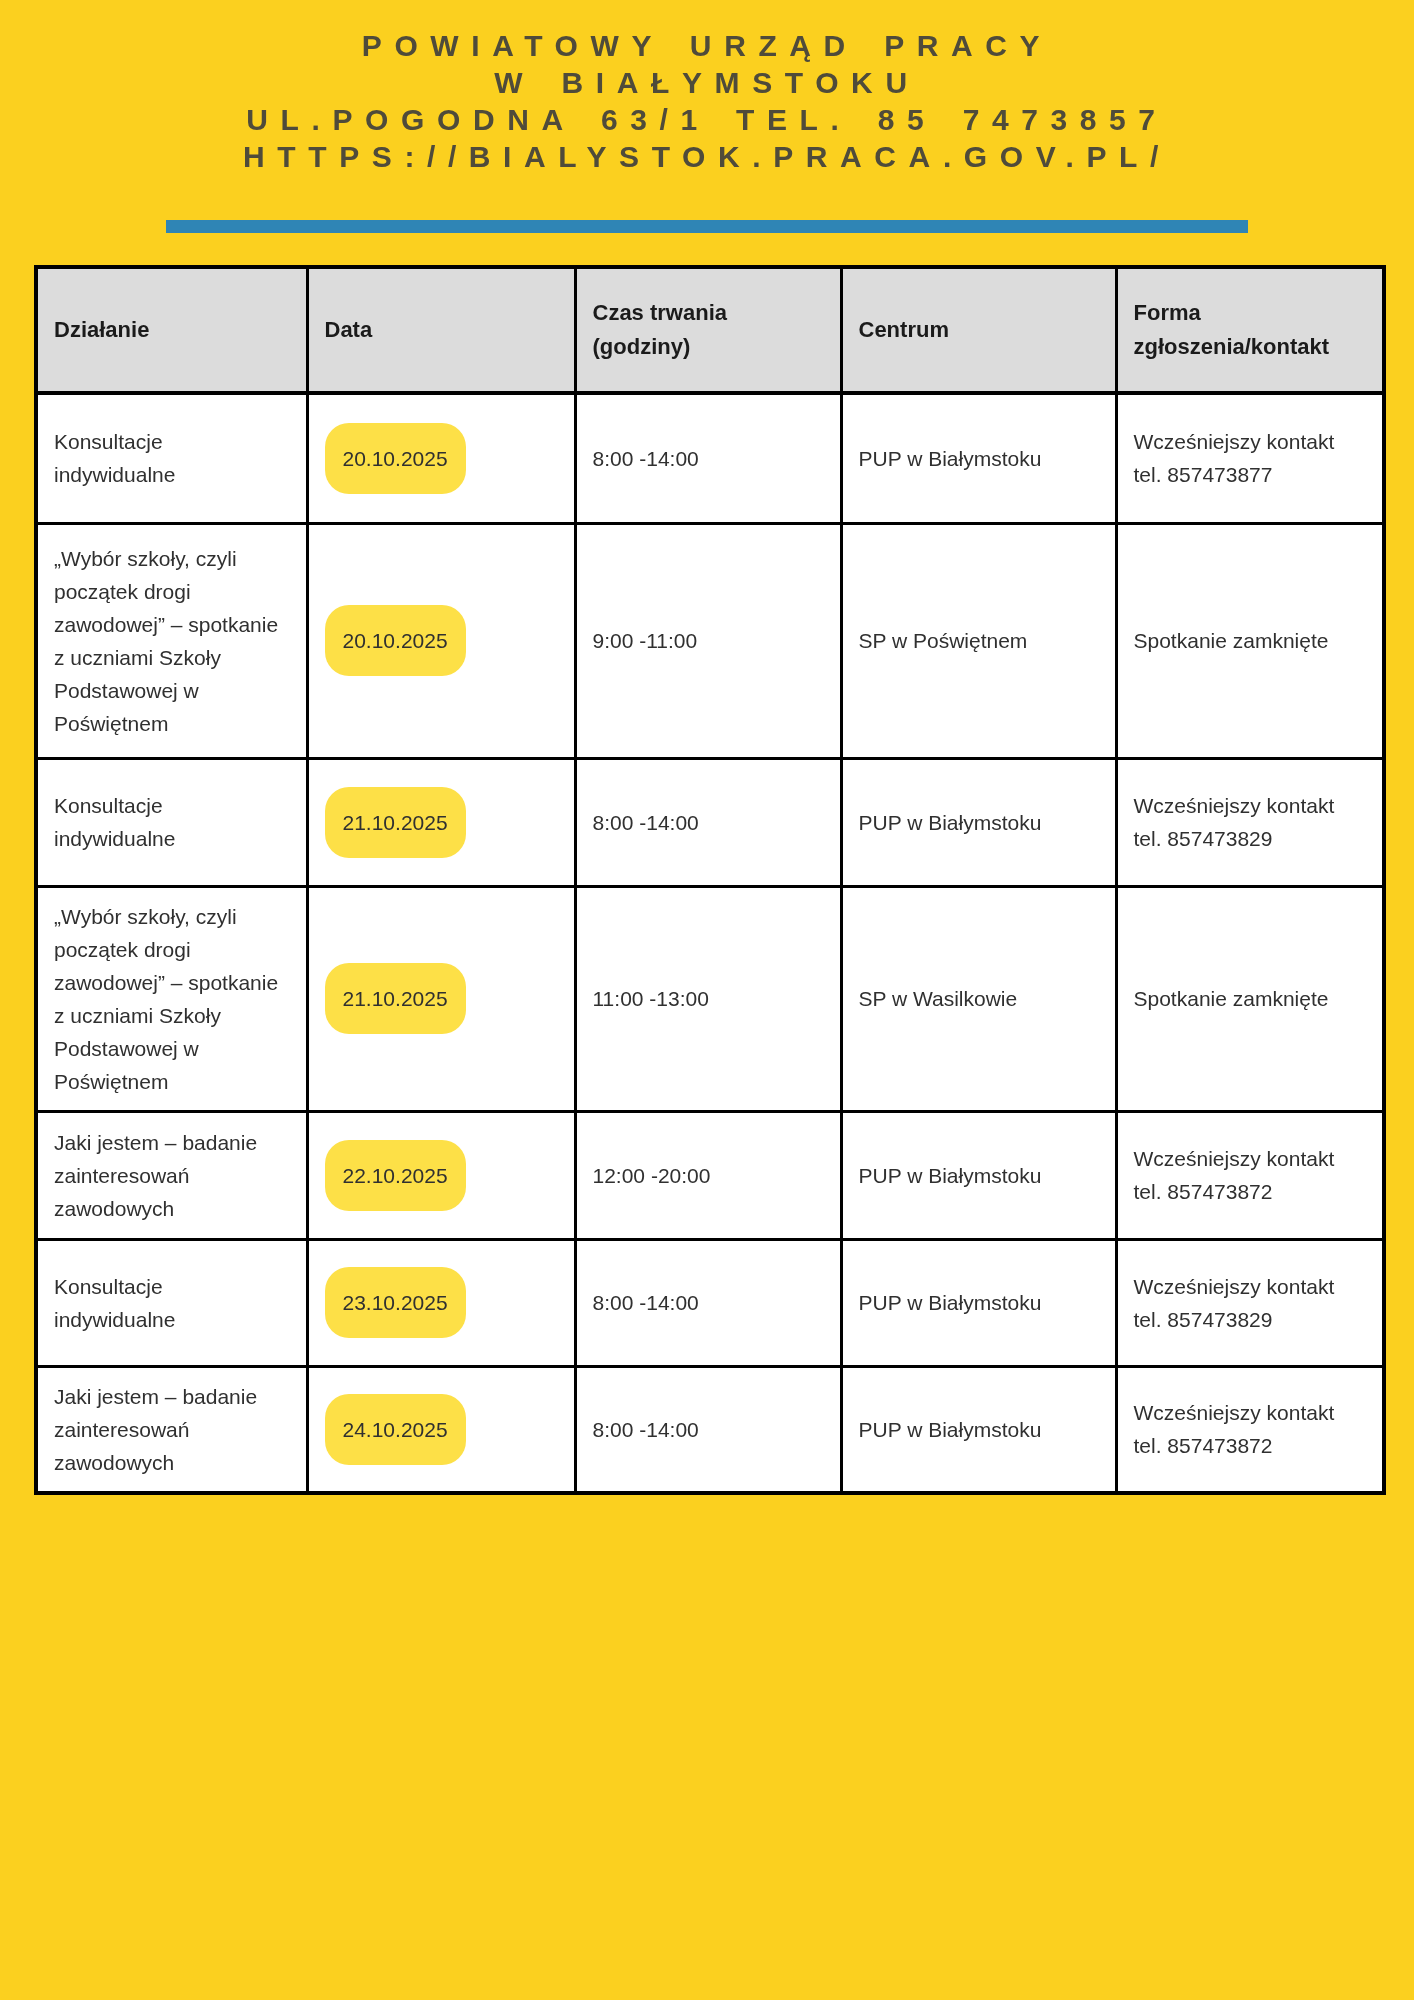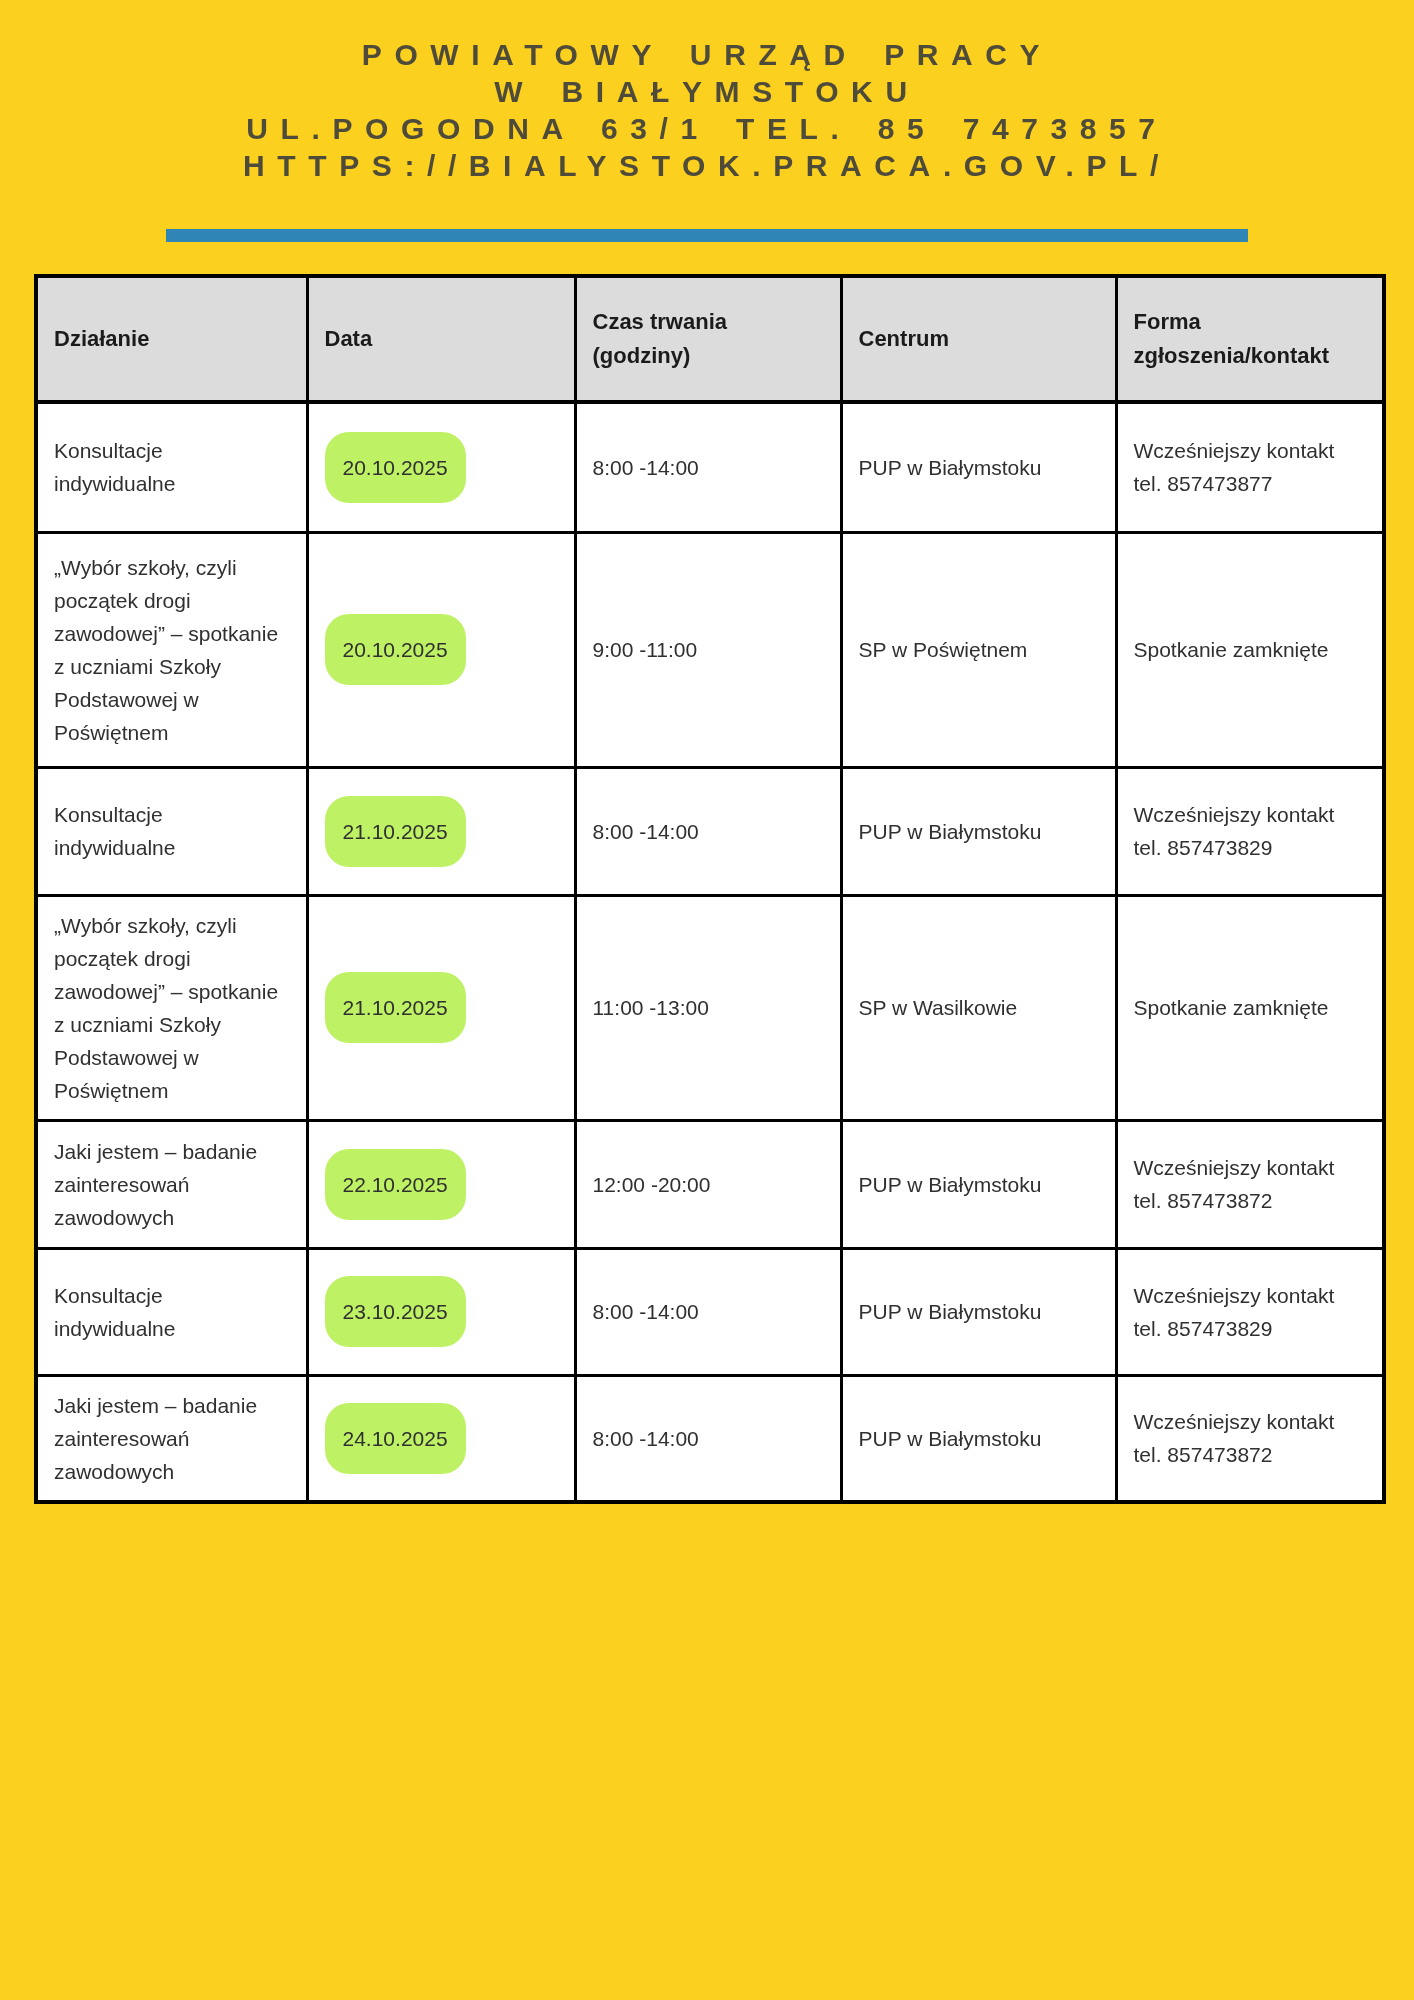--- a/index.html
+++ b/index.html
@@ -5,21 +5,21 @@
   * { box-sizing: border-box; }
   html, body { margin: 0; padding: 0; }
   body {
     width: 1414px;
     height: 2000px;
     background: #FBD01F;
     font-family: "Liberation Sans", "DejaVu Sans", sans-serif;
     color: #303030;
   }
   .page-header {
-    padding-top: 36px;
+    padding-top: 27px;
     text-align: center;
   }
   .header-line {
     font-weight: bold;
     font-size: 30px;
     line-height: 37px;
     letter-spacing: 0.42em;
     word-spacing: 0.18em;
     color: #4F4B3A;
     white-space: nowrap;
@@ -54,21 +54,21 @@
     white-space: pre-line;
     border-bottom-width: 4px;
   }
   table.schedule td {
     font-size: 21px;
     line-height: 33px;
     color: #303030;
   }
   .pill {
     display: inline-block;
-    background: #bef264;
+    background: #fde047;
     border-radius: 24px;
     padding: 19px 18px;
   }
 </style>
 </head>
 <body>
 
 <header class="page-header">
   <div class="header-line">POWIATOWY URZĄD PRACY</div>
   <div class="header-line">W BIAŁYMSTOKU</div>

